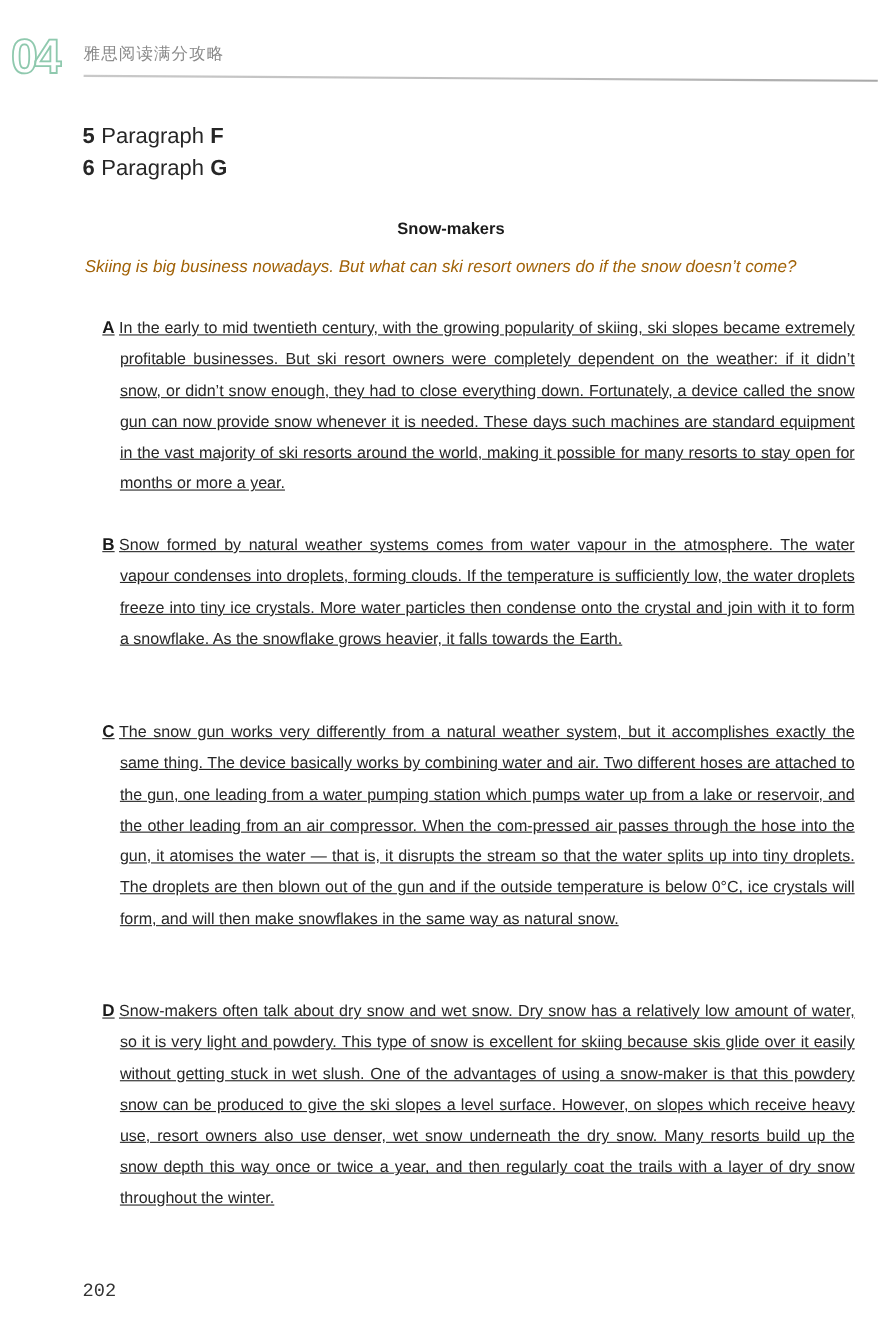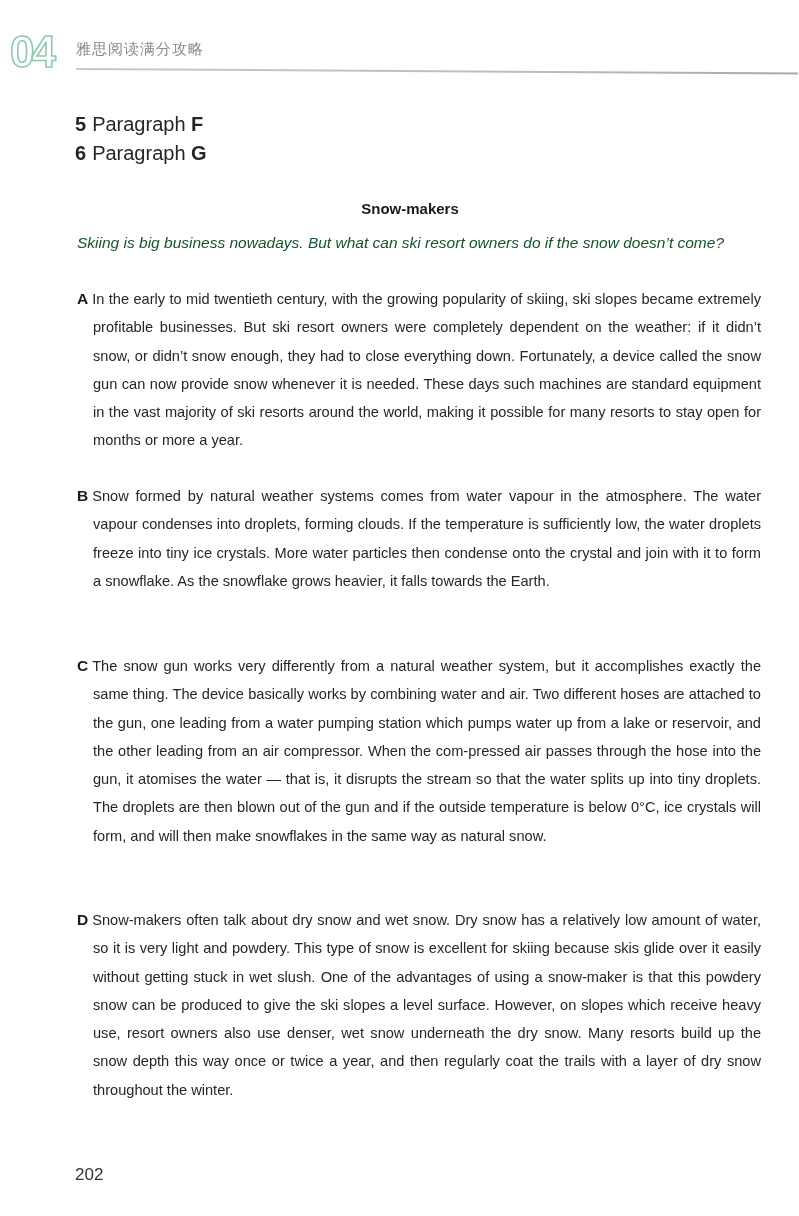--- a/index.html
+++ b/index.html
@@ -27,34 +27,34 @@
   .question-list { position: absolute; left: 75px; top: 112px; font-size: 20px; }
   .question-item { height: 29px; line-height: 24px; color: #262626; }
   .question-item .num { font-weight: bold; margin-right: 6px; }
   .question-item .letter { font-weight: bold; }
   .article-title {
     position: absolute; left: 0; top: 200px; width: 820px; text-align: center;
     font-size: 15px; font-weight: bold; color: #1a1a1a;
   }
   .intro {
     position: absolute; left: 77px; top: 228px; width: 670px;
-    font-size: 15.5px; font-style: italic; line-height: 29px; color: #14532d;
+    font-size: 15.5px; font-style: italic; line-height: 29px; color: #a16207;
     text-align: justify;
   }
   .para {
-    position: absolute; left: 77px; width: 668px;
+    position: absolute; left: 93px; width: 668px;
     font-size: 14.6px; line-height: 28.3px; color: #262626;
-    text-align: justify; padding-left: 16px; text-indent: -16px;
+    text-align: justify; padding-left: 16px; text-indent: -16px; text-decoration: underline;
   }
   .para .para-letter { font-weight: bold; font-size: 15.5px; margin-right: 4px; color: #1a1a1a; }
   #para-a { top: 285px; }
   #para-b { top: 482px; }
   #para-c { top: 652px; }
   #para-d { top: 906px; }
-  .page-number { position: absolute; left: 75px; top: 1165px; font-size: 17px; color: #333; }
+  .page-number { position: absolute; left: 75px; top: 1165px; font-size: 17px; color: #333; font-family: Liberation Mono, monospace; }
 </style>
 </head>
 <body>
 
 <div class="page-header">
   <div class="chapter-num">04</div>
   <div class="book-title">雅思阅读满分攻略</div>
   <div class="header-rule"></div>
 </div>
 

